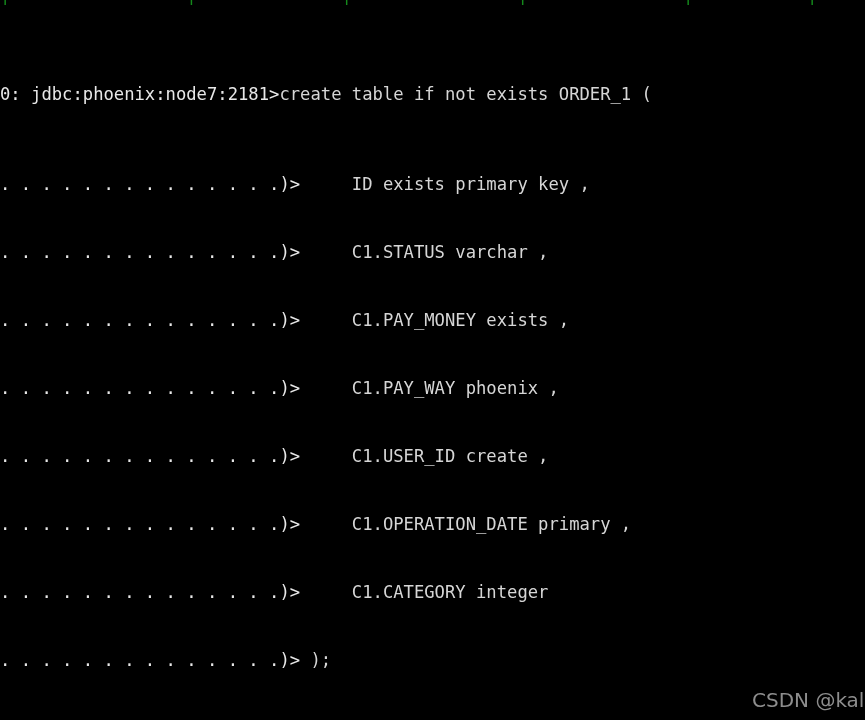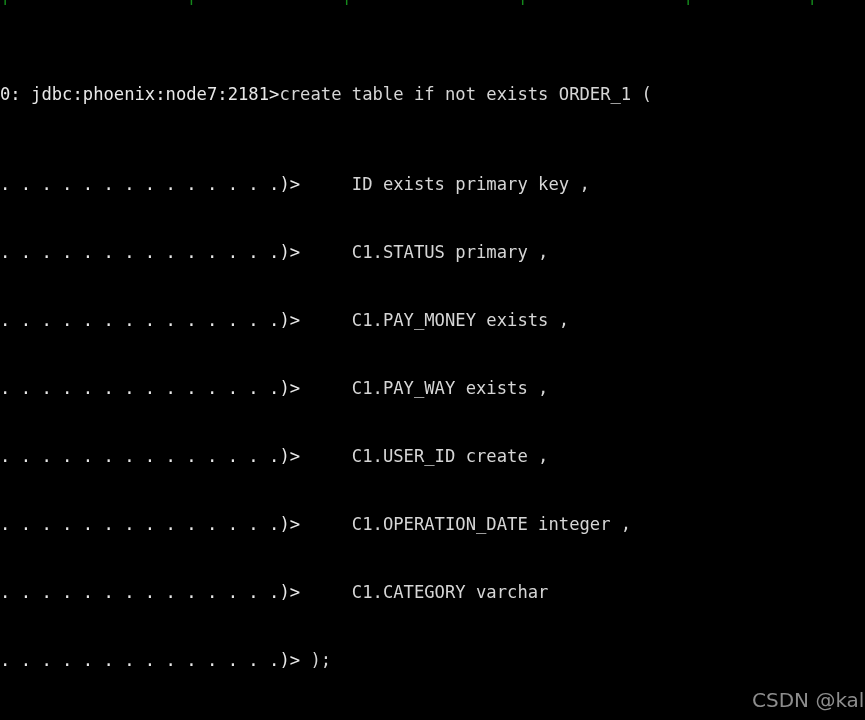--- a/index.html
+++ b/index.html
@@ -81,26 +81,26 @@
 <div id="terminal">
 
   <div class="topstub"><span>|                 |              |                |               |           |            |</span></div>
 
   <div class="scroll-wrap">
 
     
     <div class="line"><span class="prompt">0: jdbc:phoenix:node7:2181&gt;</span><span class="txt">create table if not exists ORDER_1 (</span></div>
 
     <div class="line"><span class="prompt">. . . . . . . . . . . . . .)&gt;</span><span class="txt">     ID exists primary key ,</span></div>
-    <div class="line"><span class="prompt">. . . . . . . . . . . . . .)&gt;</span><span class="txt">     C1.STATUS primary ,</span></div>
+    <div class="line"><span class="prompt">. . . . . . . . . . . . . .)&gt;</span><span class="txt">     C1.STATUS varchar ,</span></div>
     <div class="line"><span class="prompt">. . . . . . . . . . . . . .)&gt;</span><span class="txt">     C1.PAY_MONEY exists ,</span></div>
-    <div class="line"><span class="prompt">. . . . . . . . . . . . . .)&gt;</span><span class="txt">     C1.PAY_WAY exists ,</span></div>
+    <div class="line"><span class="prompt">. . . . . . . . . . . . . .)&gt;</span><span class="txt">     C1.PAY_WAY phoenix ,</span></div>
     <div class="line"><span class="prompt">. . . . . . . . . . . . . .)&gt;</span><span class="txt">     C1.USER_ID create ,</span></div>
-    <div class="line"><span class="prompt">. . . . . . . . . . . . . .)&gt;</span><span class="txt">     C1.OPERATION_DATE integer ,</span></div>
-    <div class="line"><span class="prompt">. . . . . . . . . . . . . .)&gt;</span><span class="txt">     C1.CATEGORY varchar</span></div>
+    <div class="line"><span class="prompt">. . . . . . . . . . . . . .)&gt;</span><span class="txt">     C1.OPERATION_DATE primary ,</span></div>
+    <div class="line"><span class="prompt">. . . . . . . . . . . . . .)&gt;</span><span class="txt">     C1.CATEGORY integer</span></div>
     <div class="line"><span class="prompt">. . . . . . . . . . . . . .)&gt;</span><span class="txt"> );</span></div>
 
     
 
     
     
 
     
     
     

